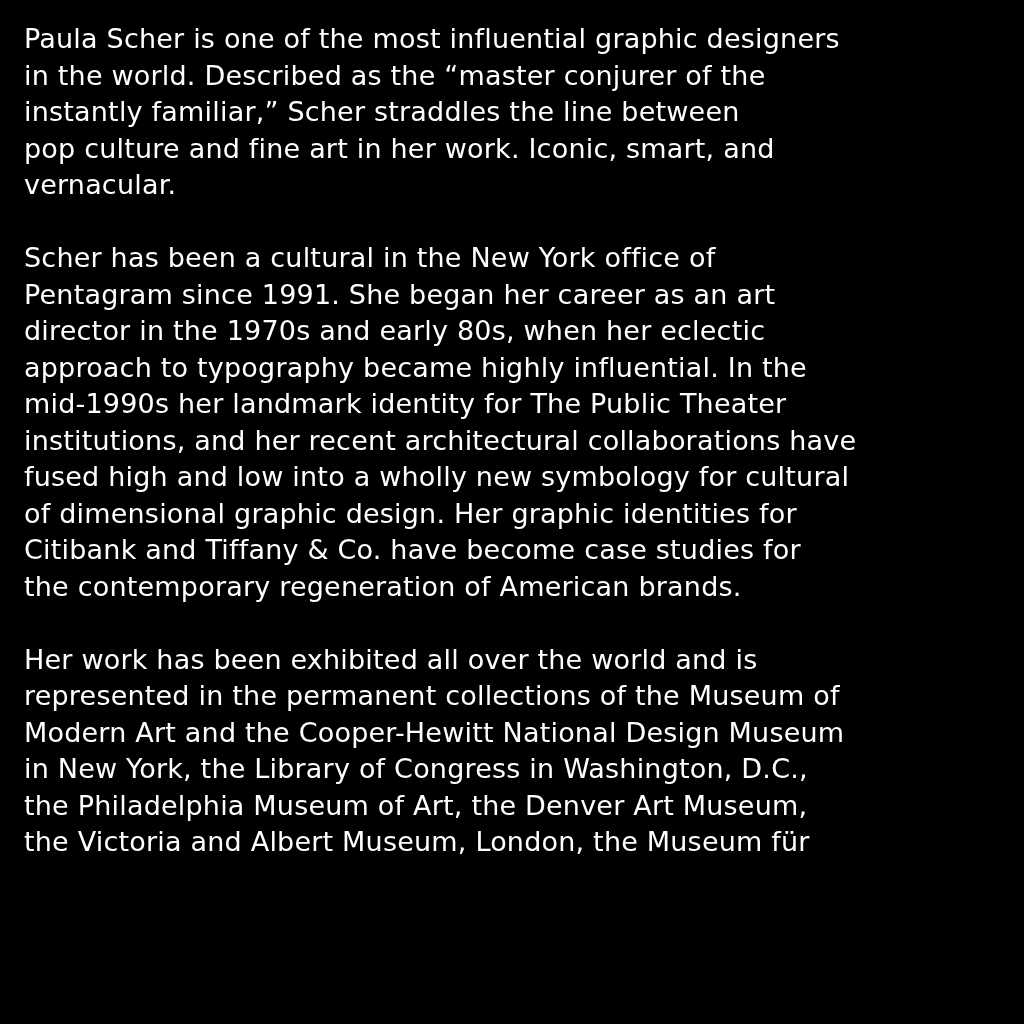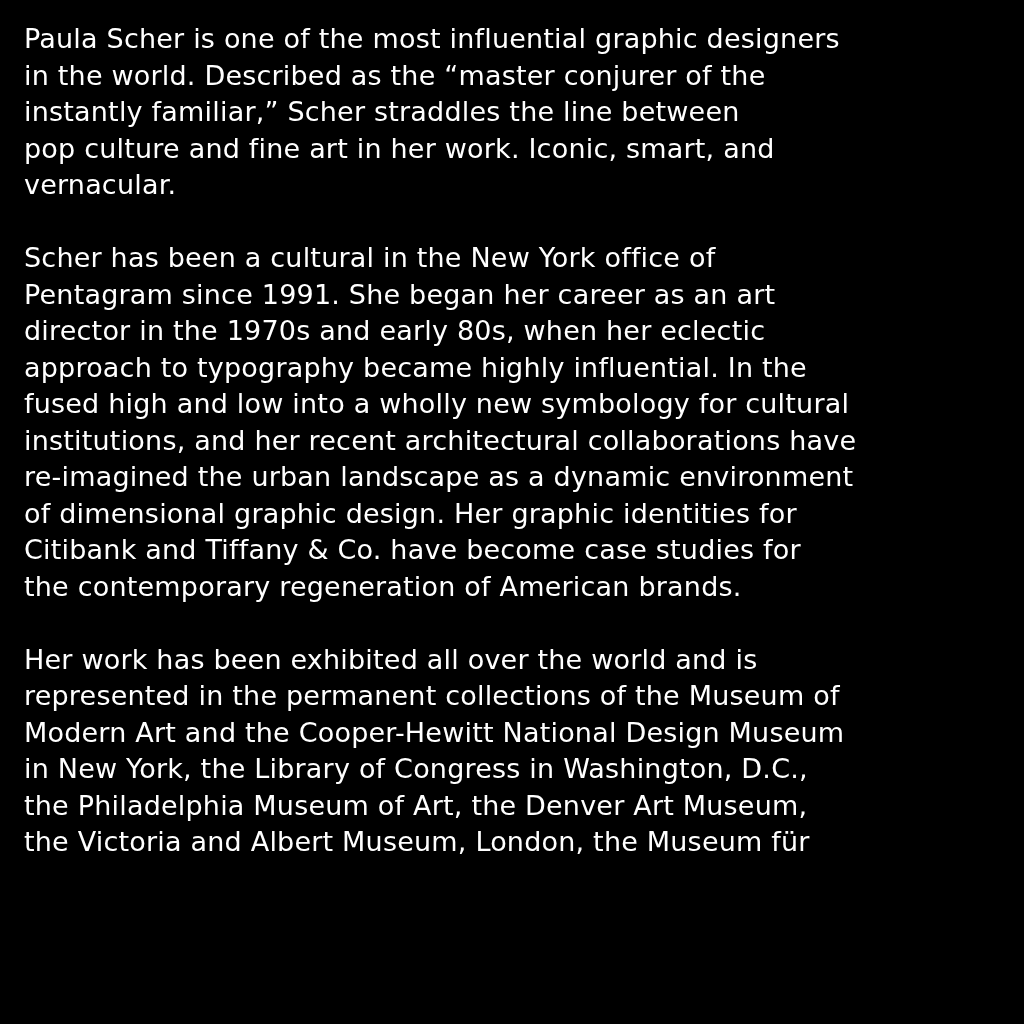--- a/index.html
+++ b/index.html
@@ -46,23 +46,23 @@
     <div class="line">instantly familiar,” Scher straddles the line between</div>
     <div class="line">pop culture and fine art in her work. Iconic, smart, and</div>
     <div class="line">vernacular.</div>
   </div>
 
   <div class="paragraph">
     <div class="line">Scher has been a cultural in the New York office of</div>
     <div class="line">Pentagram since 1991. She began her career as an art</div>
     <div class="line">director in the 1970s and early 80s, when her eclectic</div>
     <div class="line">approach to typography became highly influential. In the</div>
+    <div class="line">mid-1990s her landmark identity for The Public Theater</div>
+    <div class="line">institutions, and her recent architectural collaborations have</div>
     <div class="line">fused high and low into a wholly new symbology for cultural</div>
-    <div class="line">institutions, and her recent architectural collaborations have</div>
-    <div class="line">re-imagined the urban landscape as a dynamic environment</div>
     <div class="line">of dimensional graphic design. Her graphic identities for</div>
     <div class="line">Citibank and Tiffany &amp; Co. have become case studies for</div>
     <div class="line">the contemporary regeneration of American brands.</div>
   </div>
 
   <div class="paragraph">
     <div class="line">Her work has been exhibited all over the world and is</div>
     <div class="line">represented in the permanent collections of the Museum of</div>
     <div class="line">Modern Art and the Cooper-Hewitt National Design Museum</div>
     <div class="line">in New York, the Library of Congress in Washington, D.C.,</div>

